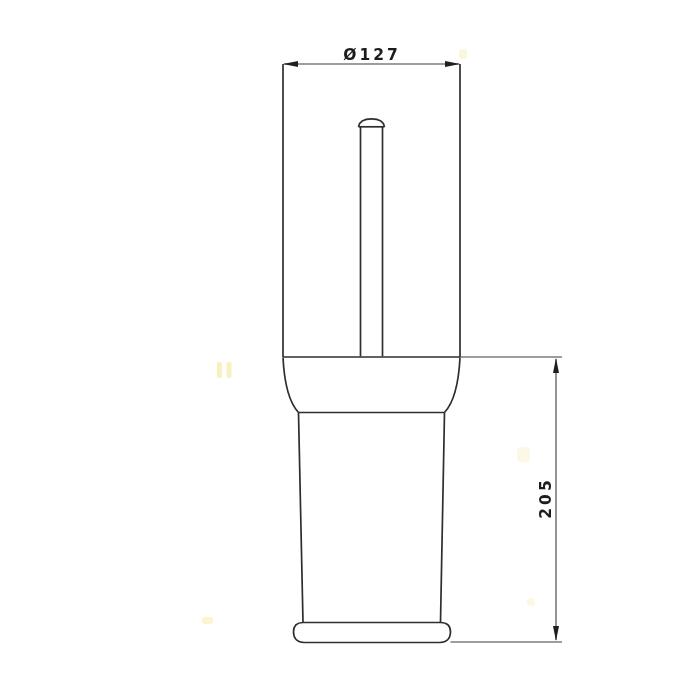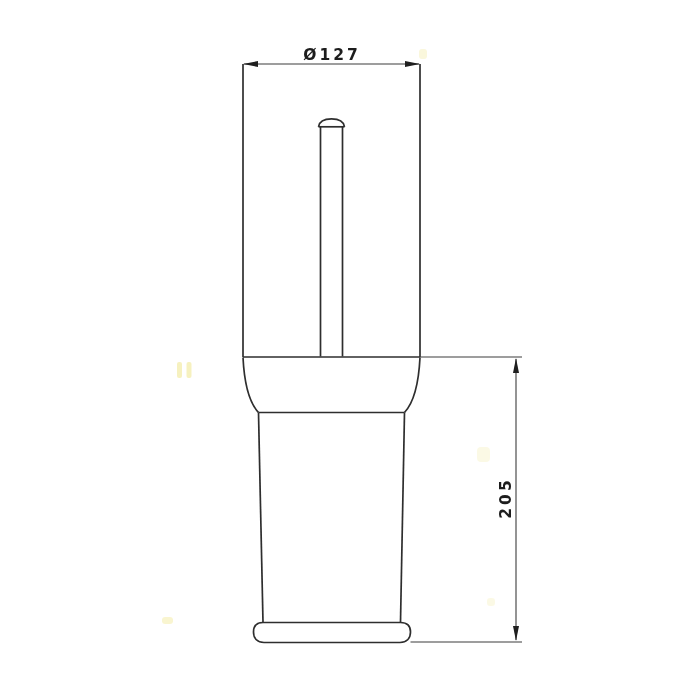--- a/index.html
+++ b/index.html
@@ -7,20 +7,21 @@
     padding: 0;
     background: #ffffff;
     font-family: "DejaVu Sans", "Liberation Sans", sans-serif;
   }
   .canvas {
     position: relative;
     width: 572px;
     height: 700px;
     background: #ffffff;
     overflow: hidden;
+    margin-left: 40px;
   }
   svg { display: block; }
   .obj-line {
     stroke: #2e2e2e;
     stroke-width: 1.7;
     fill: none;
     stroke-linecap: butt;
   }
   .dim-line {
     stroke: #3c3c3c;

